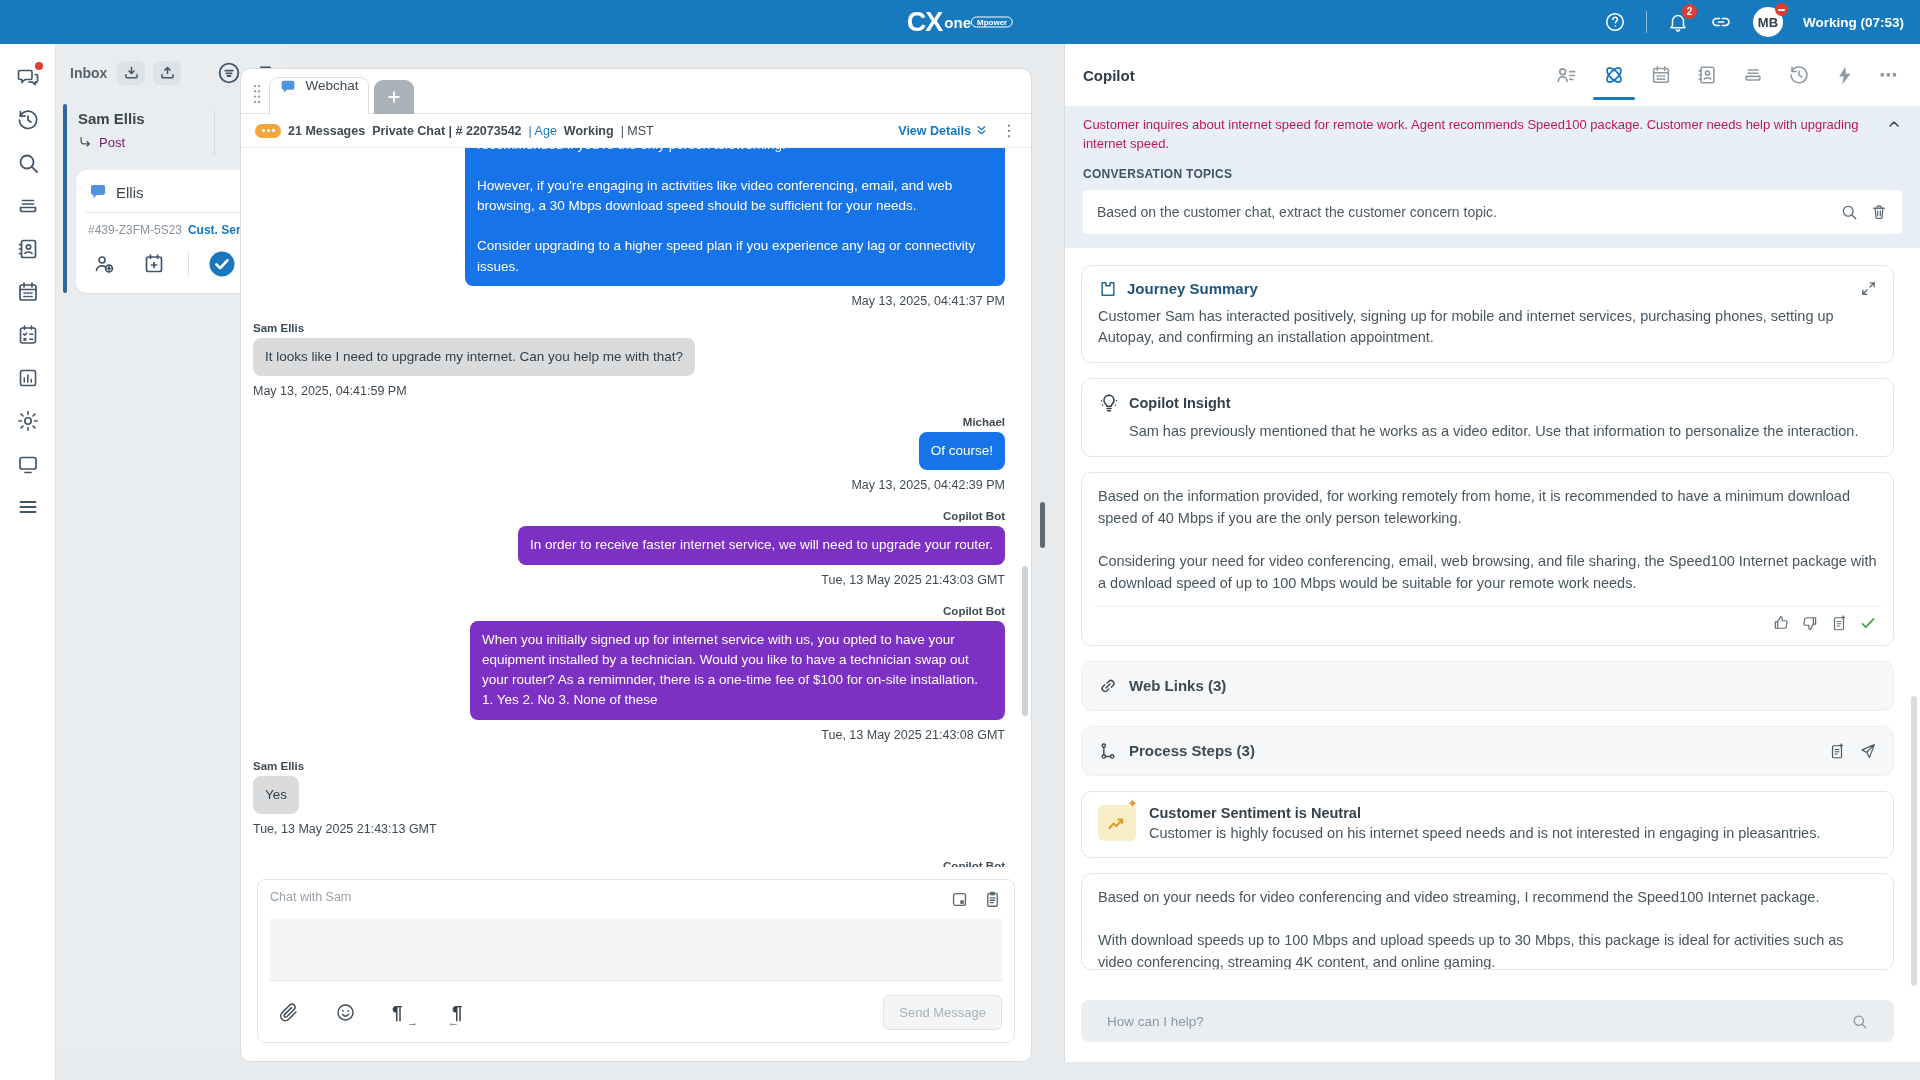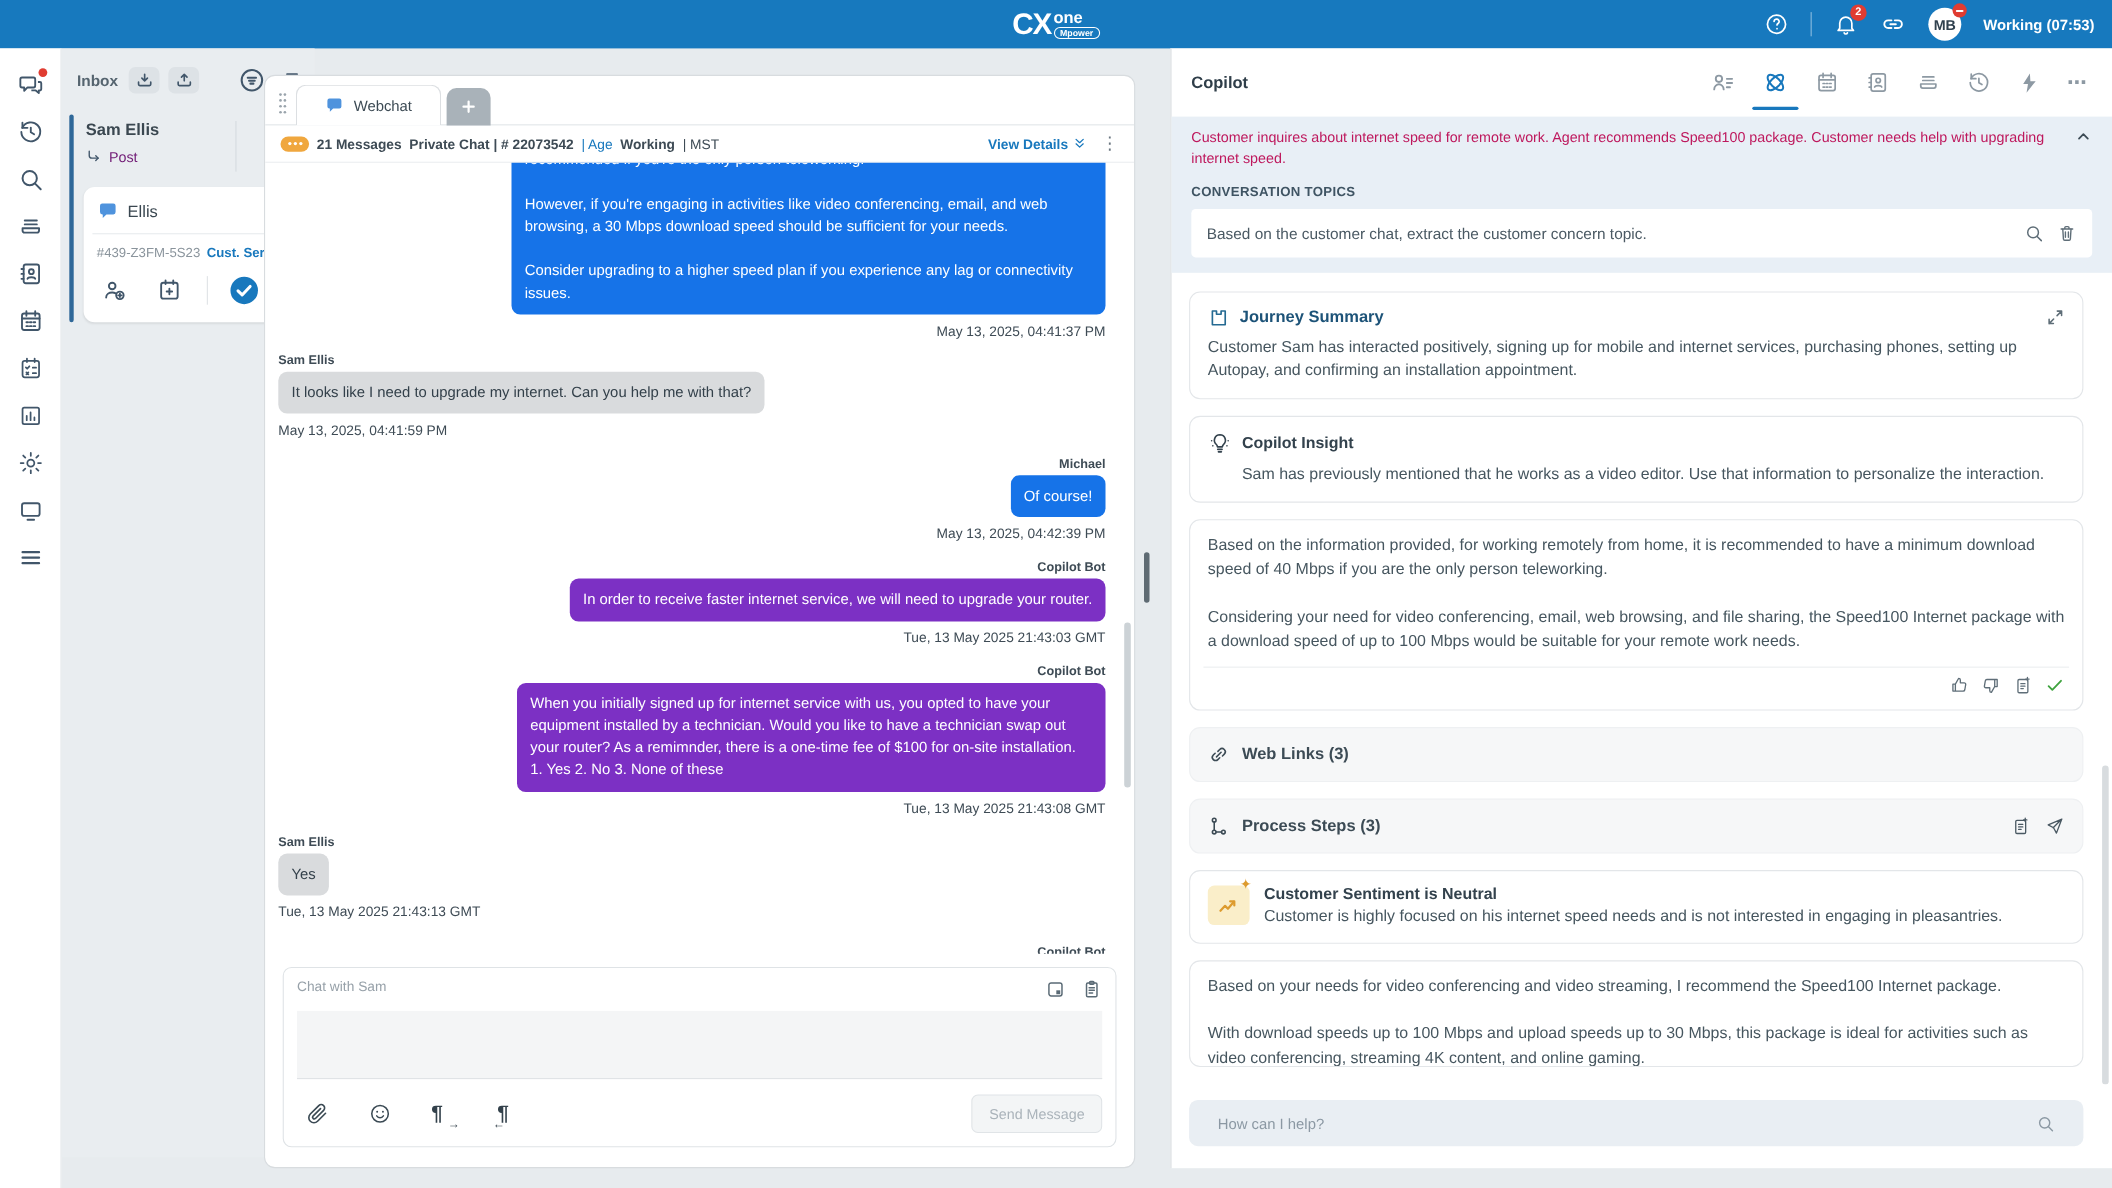--- a/index.html
+++ b/index.html
@@ -7,21 +7,21 @@
     font-family:"Liberation Sans","DejaVu Sans",sans-serif; background:#e7ebee; color:#3e4b55; }
   svg { display:block; }
   .ico { color:#41566a; }
   .prewrap { white-space:pre-line; }
 
   
   .topbar { position:absolute; top:0; left:0; width:1920px; height:44px; background:#1779be; }
   .logo { position:absolute; left:50%; top:50%; transform:translate(-50%,-50%);
     display:flex; align-items:center; color:#fff; }
   .logo-cx { font-size:27px; font-weight:800; letter-spacing:-1px; }
-  .logo-col { display:flex; flex-direction:column; align-items:flex-start; margin-left:2px; }
+  .logo-col { display:flex; flex-direction:row; align-items:flex-start; margin-left:2px; }
   .logo-one { font-size:15px; font-weight:800; line-height:14px; }
   .logo-sub { font-size:8px; font-weight:700; border:1px solid #fff; border-radius:8px; padding:0 5px; margin-top:1px; }
   .topbar-right { position:absolute; right:16px; top:0; height:44px; display:flex; align-items:center; gap:20px; color:#fff; }
   .tb-divider { width:1px; height:22px; background:rgba(255,255,255,.5); }
   .tb-btn { position:relative; display:flex; align-items:center; cursor:pointer; }
   .badge { position:absolute; top:-7px; right:-8px; background:#e03c31; color:#fff; font-size:10px; font-weight:700;
     min-width:15px; height:15px; border-radius:8px; display:flex; align-items:center; justify-content:center; padding:0 3px; }
   .avatar { width:30px; height:30px; border-radius:50%; background:#fff; color:#30414e; font-weight:700; font-size:13px;
     display:flex; align-items:center; justify-content:center; position:relative; }
   .avatar .minus { position:absolute; top:-4px; right:-5px; width:13px; height:13px; border-radius:50%; background:#e03c31;
@@ -62,21 +62,21 @@
   .case-skill { font-size:12px; font-weight:700; color:#1878bd; }
   .case-actions { display:flex; align-items:center; margin-top:12px; padding:0 4px; }
   .case-actions .vdiv { width:1px; height:26px; background:#dfe3e6; margin:0 18px 0 22px; }
   .case-actions .gap { width:26px; }
 
   
   .chat-panel { position:absolute; left:240px; top:24px; width:792px; height:994px; background:#fff;
     border:1px solid #d8dcdf; border-radius:10px; display:flex; flex-direction:column; overflow:hidden; }
   .tabbar { display:flex; align-items:flex-end; padding:8px 10px 0 8px; border-bottom:1px solid #e2e5e8; }
   .drag-dots { margin:0 6px 8px 2px; color:#9aa4ac; }
-  .tab { display:flex; align-items:center; gap:8px; width:132px; height:37px; justify-content:center;
+  .tab { display:flex; align-items:flex-start; gap:8px; width:100px; height:37px; justify-content:center;
     border:1px solid #dcdfe2; border-bottom:none; border-radius:9px 9px 0 0; background:#fff; margin-bottom:-1px; cursor:pointer; }
   .tab-label { font-size:13.5px; color:#3c4a54; }
   .tab-plus { width:40px; height:34px; background:#a9b2b9; border-radius:9px 9px 0 0; margin-left:5px; margin-bottom:-1px;
     display:flex; align-items:center; justify-content:center; color:#fff; cursor:pointer; }
   .infobar { display:flex; align-items:center; gap:7px; padding:0 14px 0 14px; height:34px; border-bottom:1px solid #eceef0; font-size:12.5px; }
   .msg-pill { width:26px; height:14px; background:#f0a73e; border-radius:8px; display:flex; align-items:center; justify-content:center; gap:2px; }
   .msg-pill i { width:3px; height:3px; background:#fff; border-radius:50%; }
   .ib-strong { font-weight:700; color:#3e4b55; }
   .ib-plain { color:#3e4b55; }
   .ib-blue { color:#1878bd; }

